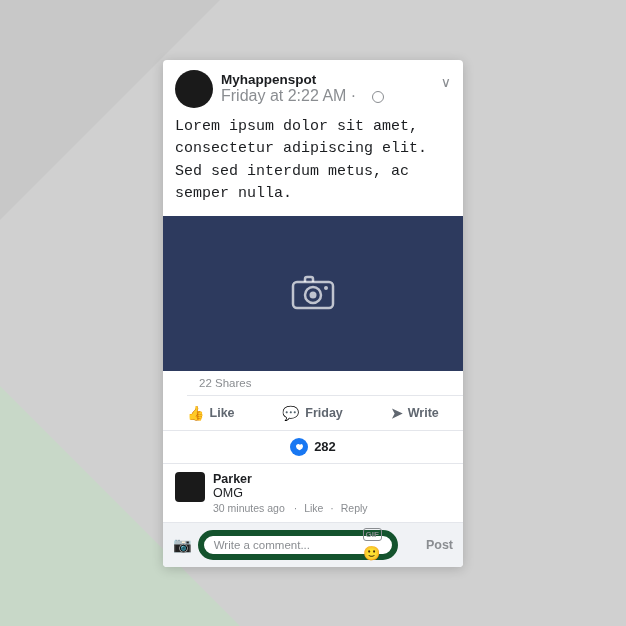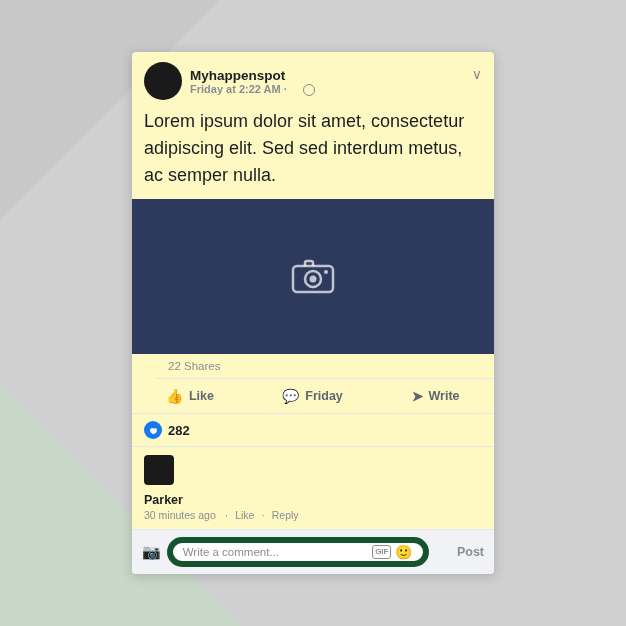--- a/index.html
+++ b/index.html
@@ -24,22 +24,22 @@
     }
     .bg-green {
       position: absolute;
       bottom: 0; left: 0;
       width: 240px; height: 240px;
       background: #c8d8c8;
       clip-path: polygon(0 100%, 100% 100%, 0 0);
     }
     .card {
       position: relative;
-      width: 362px;
-      background: #fef9c3;
+      width: 300px;
+      background: #ffffff;
       border-radius: 4px;
       box-shadow: 0 2px 12px rgba(0,0,0,0.18);
       overflow: hidden;
       z-index: 10;
     }
     
     .card-header {
       display: flex;
       align-items: center;
       padding: 10px 12px 6px 12px;
@@ -54,47 +54,47 @@
     .header-info {
       margin-left: 8px;
       flex: 1;
     }
     .header-name {
       font-size: 13.5px;
       font-weight: 700;
       color: #1c1e21;
     }
     .header-meta {
-      font-size: 11px;
+      font-size: 16px;
       color: #8a8d91;
       display: flex;
       align-items: center;
       gap: 16px;
-      font-weight: bold;
     }
     .globe-icon {
       display: inline-block;
       width: 12px; height: 12px;
       border: 1.5px solid #8a8d91;
       border-radius: 50%;
       position: relative;
       top: 1px;
     }
     .chevron-down {
       position: absolute;
       right: 12px; top: 14px;
       font-size: 14px;
       color: #8a8d91;
     }
     
     .post-text {
       padding: 2px 12px 10px 12px;
-      font-size: 18px;
+      font-size: 15px;
       color: #1c1e21;
       line-height: 1.5;
+      font-family: Liberation Mono, monospace;
     }
     
     .post-image {
       width: 100%;
       height: 155px;
       background: #2d3a5e;
       display: flex;
       align-items: center;
       justify-content: center;
     }
@@ -131,20 +131,21 @@
     }
     .action-btn .btn-icon {
       font-size: 14px;
     }
     
     .reactions-bar {
       display: flex;
       align-items: center;
       padding: 7px 12px;
       border-bottom: 1px solid #e4e6eb;
+      justify-content: center;
     }
     .like-badge {
       width: 18px; height: 18px;
       background: #1877f2;
       border-radius: 50%;
       display: flex;
       align-items: center;
       justify-content: center;
       margin-right: 6px;
     }
@@ -158,21 +159,20 @@
     }
     
     .comment-section {
       padding: 8px 12px;
       border-bottom: 1px solid #e4e6eb;
     }
     .comment-item {
       display: flex;
       align-items: flex-start;
       gap: 8px;
-      flex-direction: column;
     }
     .comment-avatar {
       width: 30px; height: 30px;
       background: #1a1a1a;
       border-radius: 4px;
       flex-shrink: 0;
     }
     .comment-body {}
     .comment-author {
       font-size: 12.5px;
@@ -219,20 +219,21 @@
       height: 30px;
     }
     .comment-input-placeholder {
       color: #8a8d91;
       font-size: 11.5px;
     }
     .comment-input-icons {
       display: flex;
       gap: 4px;
       align-items: center;
+      flex-direction: column;
     }
     .gif-badge {
       font-size: 8px;
       font-weight: 700;
       border: 1.5px solid #8a8d91;
       border-radius: 3px;
       padding: 0 2px;
       color: #8a8d91;
       line-height: 1.4;
     }
@@ -312,20 +313,21 @@
       </svg>
     </div>
     <span class="reactions-count">282</span>
   </div>
 
   <div class="comment-section">
     <div class="comment-item">
       <div class="comment-avatar"></div>
       <div class="comment-body">
         <div class="comment-author">Parker</div>
+        <div class="comment-text">OMG</div>
         <div class="comment-meta">
           <span>30 minutes ago</span>
           · <span style="cursor:pointer;margin-left:4px;margin-right:4px;">Like</span>
           · <span style="cursor:pointer;margin-left:4px;">Reply</span>
         </div>
       </div>
     </div>
   </div>
 
   <div class="input-bar">

